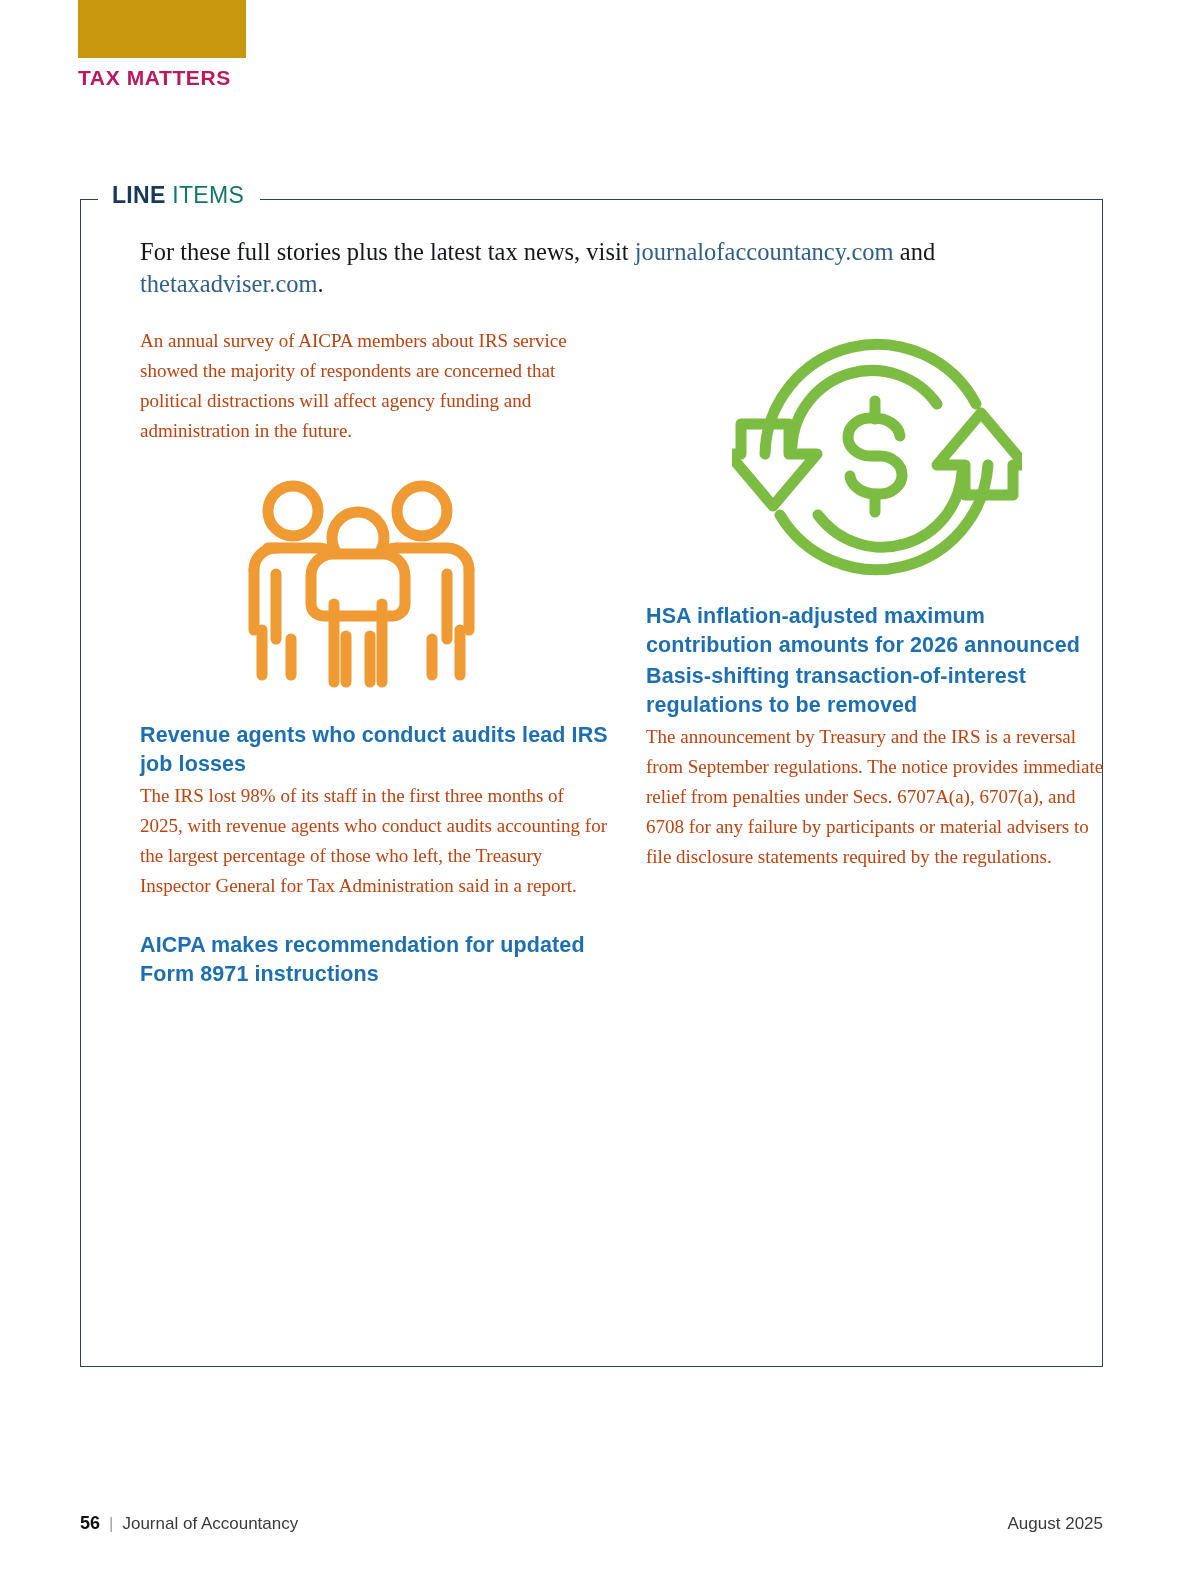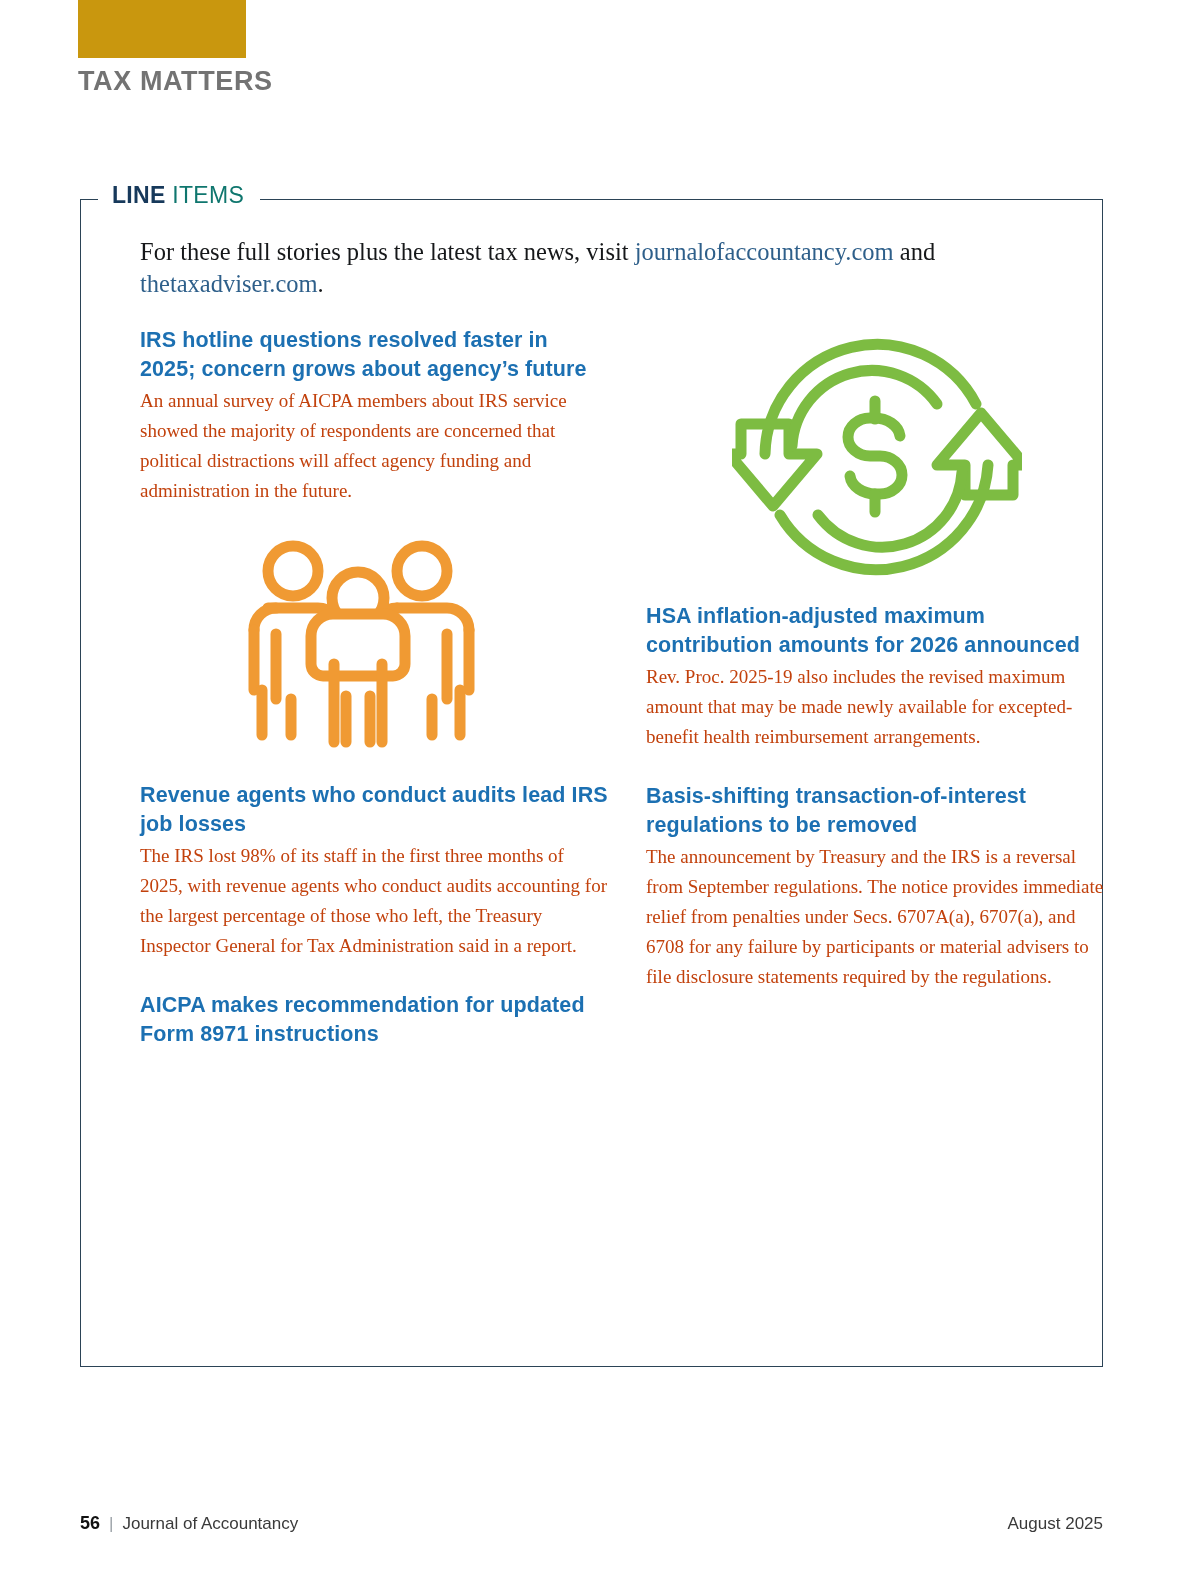--- a/index.html
+++ b/index.html
@@ -25,23 +25,23 @@
   }
   .masthead-block {
     width: 168px;
     height: 58px;
     background: #C9970E;
   }
   .masthead-label {
     margin-top: 8px;
     font-family: "Liberation Sans", sans-serif;
     font-weight: bold;
-    font-size: 27px;
+    font-size: 21px;
     letter-spacing: 0.6px;
-    color: #737373;
+    color: #be185d;
   }
 
   
   .frame {
     position: absolute;
     left: 80px;
     top: 199px;
     width: 1023px;
     height: 1168px;
     border: 1.6px solid #2B4356;
@@ -174,21 +174,20 @@
 
     <p class="intro">
       <span>For these full stories plus the latest tax news, visit </span><a class="link" href="#">journalofaccountancy.com</a><span> and </span><a class="link" href="#">thetaxadviser.com</a><span>.</span>
     </p>
 
     <div class="cols">
 
       <div class="col col-left">
 
         <div class="art">
-          <h3 class="art-head">IRS hotline questions resolved faster in 2025; concern grows about agency’s future</h3>
           <p class="art-body">An annual survey of AICPA members about IRS service showed the majority of respondents are concerned that political distractions will affect agency funding and administration in the future.</p>
         </div>
 
         <div class="icon-wrap">
           <svg class="icon-people" width="250" height="215" viewBox="0 0 250 215" fill="none" stroke="#F09A33" stroke-width="11" stroke-linecap="round" stroke-linejoin="round">
 
             <circle cx="57" cy="35" r="25"></circle>
             <path d="M32 72 h50 a22 22 0 0 1 22 22 v0"></path>
             <path d="M18 94 a22 22 0 0 1 22 -22"></path>
             <path d="M18 94 v60"></path>
@@ -241,21 +240,20 @@
             <path d="M230 138 A80 80 0 0 1 86 181"></path>
 
             <path d="M168 102 a26 20 0 0 0 -26 -18 h-4 a22 19 0 0 0 0 38 h10 a22 19 0 0 1 0 38 h-4 a26 20 0 0 1 -26 -18"></path>
             <path d="M143 67 v18"></path>
             <path d="M143 160 v18"></path>
           </svg>
         </div>
 
         <div class="art">
           <h3 class="art-head">HSA inflation-adjusted maximum contribution amounts for 2026 announced</h3>
-          <p class="art-body">Rev. Proc. 2025-19 also includes the revised maximum amount that may be made newly available for excepted-benefit health reimbursement arrangements.</p>
         </div>
 
         <div class="art">
           <h3 class="art-head">Basis-shifting transaction-of-interest regulations to be removed</h3>
           <p class="art-body">The announcement by Treasury and the IRS is a reversal from September regulations. The notice provides immediate relief from penalties under Secs. 6707A(a), 6707(a), and 6708 for any failure by participants or material advisers to file disclosure statements required by the regulations.</p>
         </div>
 
 
       </div>
 

